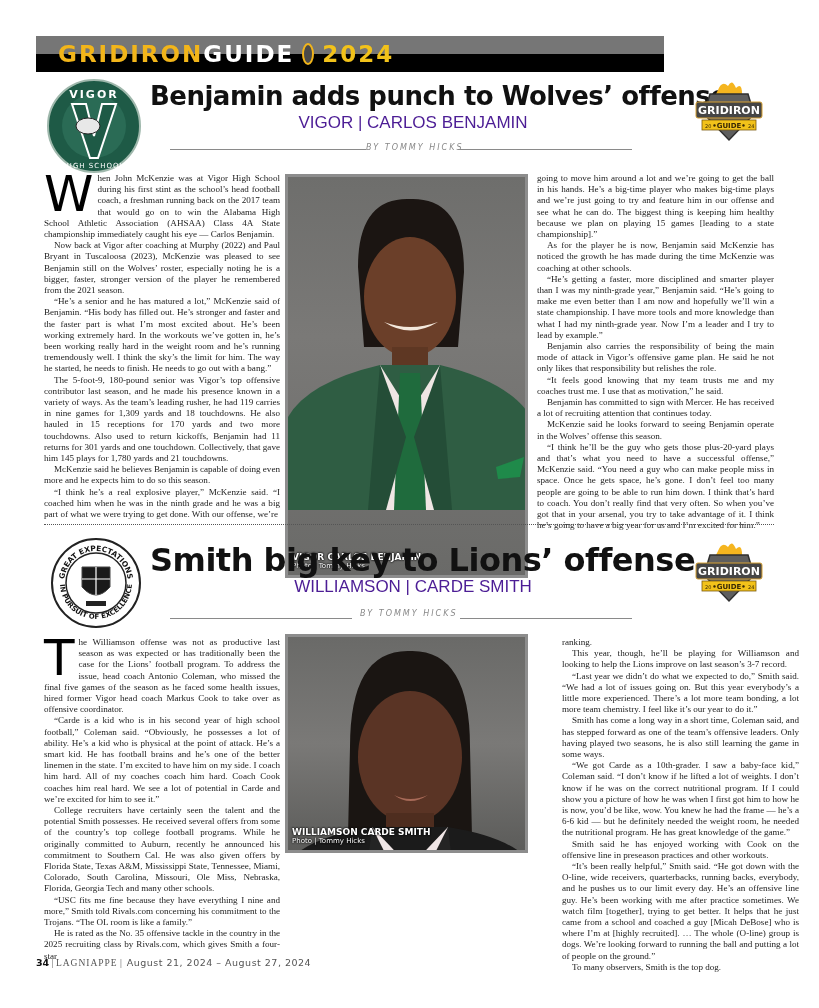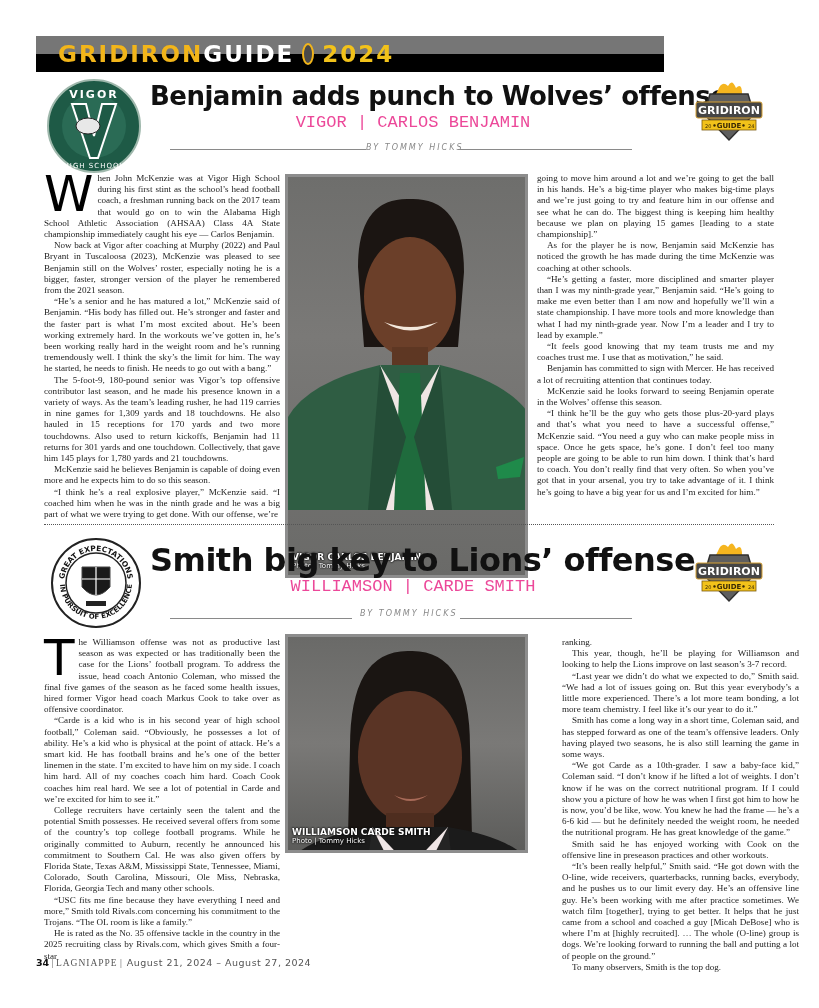--- a/index.html
+++ b/index.html
@@ -11,21 +11,21 @@
   .masthead .band-top { position: absolute; left: 0; top: 0; width: 100%; height: 18px; background: #767676; }
   .masthead .band-bot { position: absolute; left: 0; top: 18px; width: 100%; height: 18px; background: #000; }
   .masthead .title { position: absolute; left: 22px; top: 4px; font-family: "DejaVu Sans", sans-serif; font-weight: bold; font-size: 23px; letter-spacing: 2px; line-height: 28px; white-space: nowrap; }
   .masthead .t1 { color: #f2b51a; }
   .masthead .t2 { color: #ffffff; }
   .masthead .t3 { color: #f2c21a; }
   .masthead .ball { display: inline-block; width: 12px; height: 22px; border: 2px solid #f2b51a; border-radius: 50%; vertical-align: -3px; margin: 0 8px; background: #4a4a4a; }
 
   
   .headline { position: absolute; font-family: "DejaVu Sans", sans-serif; font-weight: bold; color: #111; letter-spacing: -0.5px; white-space: nowrap; text-align: center; }
-  .subhead { position: absolute; font-family: Liberation Mono, monospace; color: #ec4899; font-size: 17px; white-space: nowrap; text-align: center; }
+  .subhead { position: absolute; font-family: Liberation Sans, sans-serif; color: #4c1d95; font-size: 17px; white-space: nowrap; text-align: center; }
   .byline-row { position: absolute; height: 12px; font-style: italic; }
   .byline-row .line { position: absolute; top: 6px; height: 1px; background: #8a8a8a; }
   .byline-row .by { position: absolute; top: 0; font-family: "DejaVu Sans", sans-serif; font-size: 8px; letter-spacing: 2px; color: #888; white-space: nowrap; }
 
   .col { position: absolute; font-size: 9.1px; line-height: 11.2px; text-align: justify; color: #222; }
   .col p { text-indent: 10px; }
   .col p.first { text-indent: 0; }
   .dropcap { float: left; font-family: "DejaVu Sans", sans-serif; font-size: 50px; line-height: 40px; margin: 1px 4px 0 0; color: #000; }
 
   .photo { position: absolute; border: 3px solid #8d8d8d; overflow: hidden; }
@@ -110,20 +110,21 @@
     <div class="caption">
       <span class="cap-name">VIGOR CARLOS BENJAMIN</span>
       <span class="cap-credit">Photo | Tommy Hicks</span>
     </div>
   </div>
 
   <div class="col" style="left:537px;top:173px;width:237px;">
     <p class="first">going to move him around a lot and we’re going to get the ball in his hands. He’s a big-time player who makes big-time plays and we’re just going to try and feature him in our offense and see what he can do. The biggest thing is keeping him healthy because we plan on playing 15 games [leading to a state championship].”</p>
     <p>As for the player he is now, Benjamin said McKenzie has noticed the growth he has made during the time McKenzie was coaching at other schools.</p>
     <p>“He’s getting a faster, more disciplined and smarter player than I was my ninth-grade year,” Benjamin said. “He’s going to make me even better than I am now and hopefully we’ll win a state championship. I have more tools and more knowledge than what I had my ninth-grade year. Now I’m a leader and I try to lead by example.”</p>
+    <p>Benjamin also carries the responsibility of being the main mode of attack in Vigor’s offensive game plan. He said he not only likes that responsibility but relishes the role.</p>
     <p>“It feels good knowing that my team trusts me and my coaches trust me. I use that as motivation,” he said.</p>
     <p>Benjamin has committed to sign with Mercer. He has received a lot of recruiting attention that continues today.</p>
     <p>McKenzie said he looks forward to seeing Benjamin operate in the Wolves’ offense this season.</p>
     <p>“I think he’ll be the guy who gets those plus-20-yard plays and that’s what you need to have a successful offense,” McKenzie said. “You need a guy who can make people miss in space. Once he gets space, he’s gone. I don’t feel too many people are going to be able to run him down. I think that’s hard to coach. You don’t really find that very often. So when you’ve got that in your arsenal, you try to take advantage of it. I think he’s going to have a big year for us and I’m excited for him.”</p>
   </div>
 </div>
 
 <div class="divider"></div>
 
 <div>
@@ -158,21 +159,21 @@
     <rect x="14" y="40" width="54" height="10" fill="#f2c21a" stroke="#7a5b10" stroke-width="0.8"></rect>
     <text x="41" y="48" text-anchor="middle" font-family="DejaVu Sans, sans-serif" font-size="7" font-weight="bold" fill="#3a2a06">•GUIDE•</text>
     <text x="17" y="48" font-family="DejaVu Sans, sans-serif" font-size="5" fill="#3a2a06">20</text>
     <text x="60" y="48" font-family="DejaVu Sans, sans-serif" font-size="5" fill="#3a2a06">24</text>
   </svg>
 
   <div class="col" style="left:44px;top:637px;width:236px;">
     <p class="first"><span class="dropcap">T</span><span>he Williamson offense was not as productive last season as was expected or has traditionally been the case for the Lions’ football program. To address the issue, head coach Antonio Coleman, who missed the final five games of the season as he faced some health issues, hired former Vigor head coach Markus Cook to take over as offensive coordinator.</span></p>
     <p>“Carde is a kid who is in his second year of high school football,” Coleman said. “Obviously, he possesses a lot of ability. He’s a kid who is physical at the point of attack. He’s a smart kid. He has football brains and he’s one of the better linemen in the state. I’m excited to have him on my side. I coach him hard. All of my coaches coach him hard. Coach Cook coaches him real hard. We see a lot of potential in Carde and we’re excited for him to see it.”</p>
     <p>College recruiters have certainly seen the talent and the potential Smith possesses. He received several offers from some of the country’s top college football programs. While he originally committed to Auburn, recently he announced his commitment to Southern Cal. He was also given offers by Florida State, Texas A&amp;M, Mississippi State, Tennessee, Miami, Colorado, South Carolina, Missouri, Ole Miss, Nebraska, Florida, Georgia Tech and many other schools.</p>
-    <p>“USC fits me fine because they have everything I need and more,” Smith told Rivals.com concerning his commitment to the Trojans. “The OL room is like a family.”</p>
+    <p>“USC fits me fine because they have everything I nine and more,” Smith told Rivals.com concerning his commitment to the Trojans. “The OL room is like a family.”</p>
     <p>He is rated as the No. 35 offensive tackle in the country in the 2025 recruiting class by Rivals.com, which gives Smith a four-star</p>
   </div>
 
   <div class="photo" style="left:285px;top:634px;width:243px;height:219px;background:linear-gradient(180deg,#6a6a68 0%,#7a7977 50%,#5c5c5a 100%);">
     <svg width="243" height="311" viewBox="0 0 243 311">
       <path d="M62 110 Q62 12 122 14 Q182 12 182 110 L184 200 L60 200 Z" fill="#1a1512"></path>
       <ellipse cx="122" cy="120" rx="52" ry="66" fill="#5a3425"></ellipse>
       <path d="M106 158 Q122 166 140 158 Q122 170 106 158 Z" fill="#a86a58"></path>
       <rect x="98" y="176" width="48" height="30" fill="#4e2d1f"></rect>
       <path d="M0 311 L0 225 Q20 200 84 190 L160 190 Q222 200 243 225 L243 311 Z" fill="#1b1b1b"></path>

